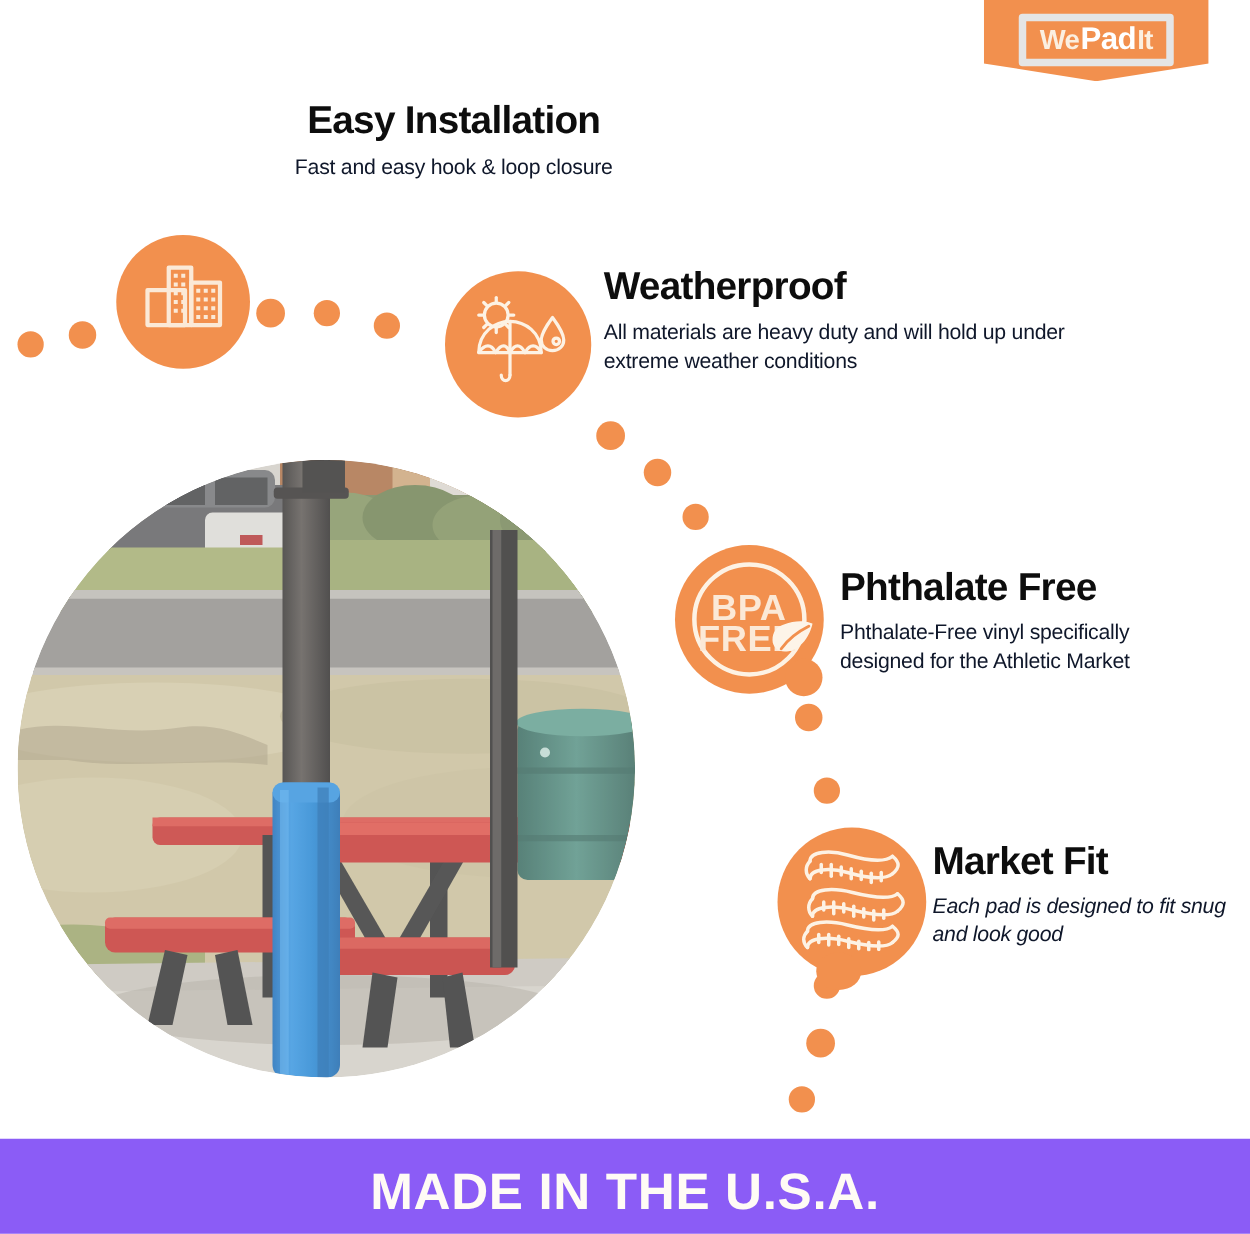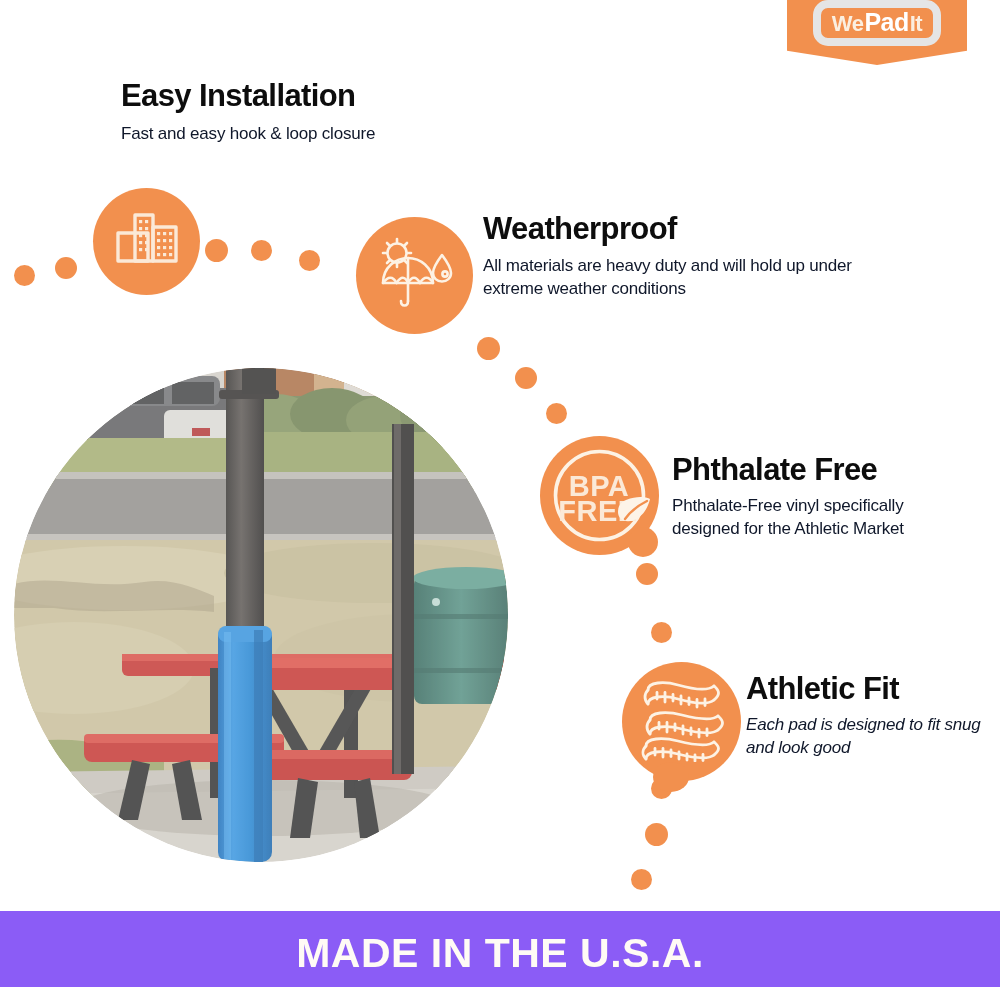--- a/index.html
+++ b/index.html
@@ -13,37 +13,38 @@
   .stage { position:absolute; left:0; top:0; width:1000px; height:987px; }
 
   
   .logo-badge {
     position:absolute; left:787px; top:0px; width:180px; height:65px;
     background:#F2904E;
     clip-path: polygon(0 0, 100% 0, 100% 78%, 50% 100%, 0 78%);
     display:flex; align-items:flex-start; justify-content:center;
   }
   .logo-inner {
-    border:8px solid #e5e5e5;
-    border-radius:15px;
+    margin-top:11px;
+    border:6px solid #e5e5e5;
+    border-radius:3px;
     padding:2px 11px 3px 11px;
     display:flex; align-items:baseline;
     line-height:1;
   }
   .logo-we, .logo-it { font-size:22px; font-weight:bold; color:#FBEFE0; letter-spacing:-.5px; }
   .logo-pad { font-size:25px; font-weight:bold; color:#ffffff; letter-spacing:-.5px; padding:0 1px; }
 
   
   .heading {
     font-weight:bold; color:#0d0d0d; letter-spacing:-0.6px;
     font-size:31px; line-height:1.08;
   }
   .subtext { color:#0f172a; font-size:17px; line-height:1.32; letter-spacing:-0.2px; }
 
-  .blk-install { position:absolute; left:121px; top:79px; width:430px; }
+  .blk-install { position:absolute; left:148px; top:79px; width:430px;text-align:center; }
   .blk-install .subtext { margin-top:11px; }
 
   .blk-weather { position:absolute; left:483px; top:212px; width:430px; }
   .blk-weather .subtext { margin-top:10px; }
 
   .blk-phthalate { position:absolute; left:672px; top:437px; width:300px;margin-top:16px; }
   .blk-phthalate .subtext { margin-top:9px; }
 
   .blk-fit { position:absolute; left:746px; top:672px; width:240px; }
   .blk-fit .subtext { margin-top:9px;font-style:italic; }
@@ -377,21 +378,21 @@
     <div class="heading">Weatherproof</div>
     <div class="subtext">All materials are heavy duty and will hold up under extreme weather conditions</div>
   </div>
 
   <div class="blk-phthalate">
     <div class="heading">Phthalate Free</div>
     <div class="subtext">Phthalate-Free vinyl specifically designed for the Athletic Market</div>
   </div>
 
   <div class="blk-fit">
-    <div class="heading">Athletic Fit</div>
+    <div class="heading">Market Fit</div>
     <div class="subtext">Each pad is designed to fit snug and look good</div>
   </div>
 
   <div class="banner">
     <div class="banner-text">MADE IN THE U.S.A.</div>
   </div>
 
 </div>
 
 </body></html>

